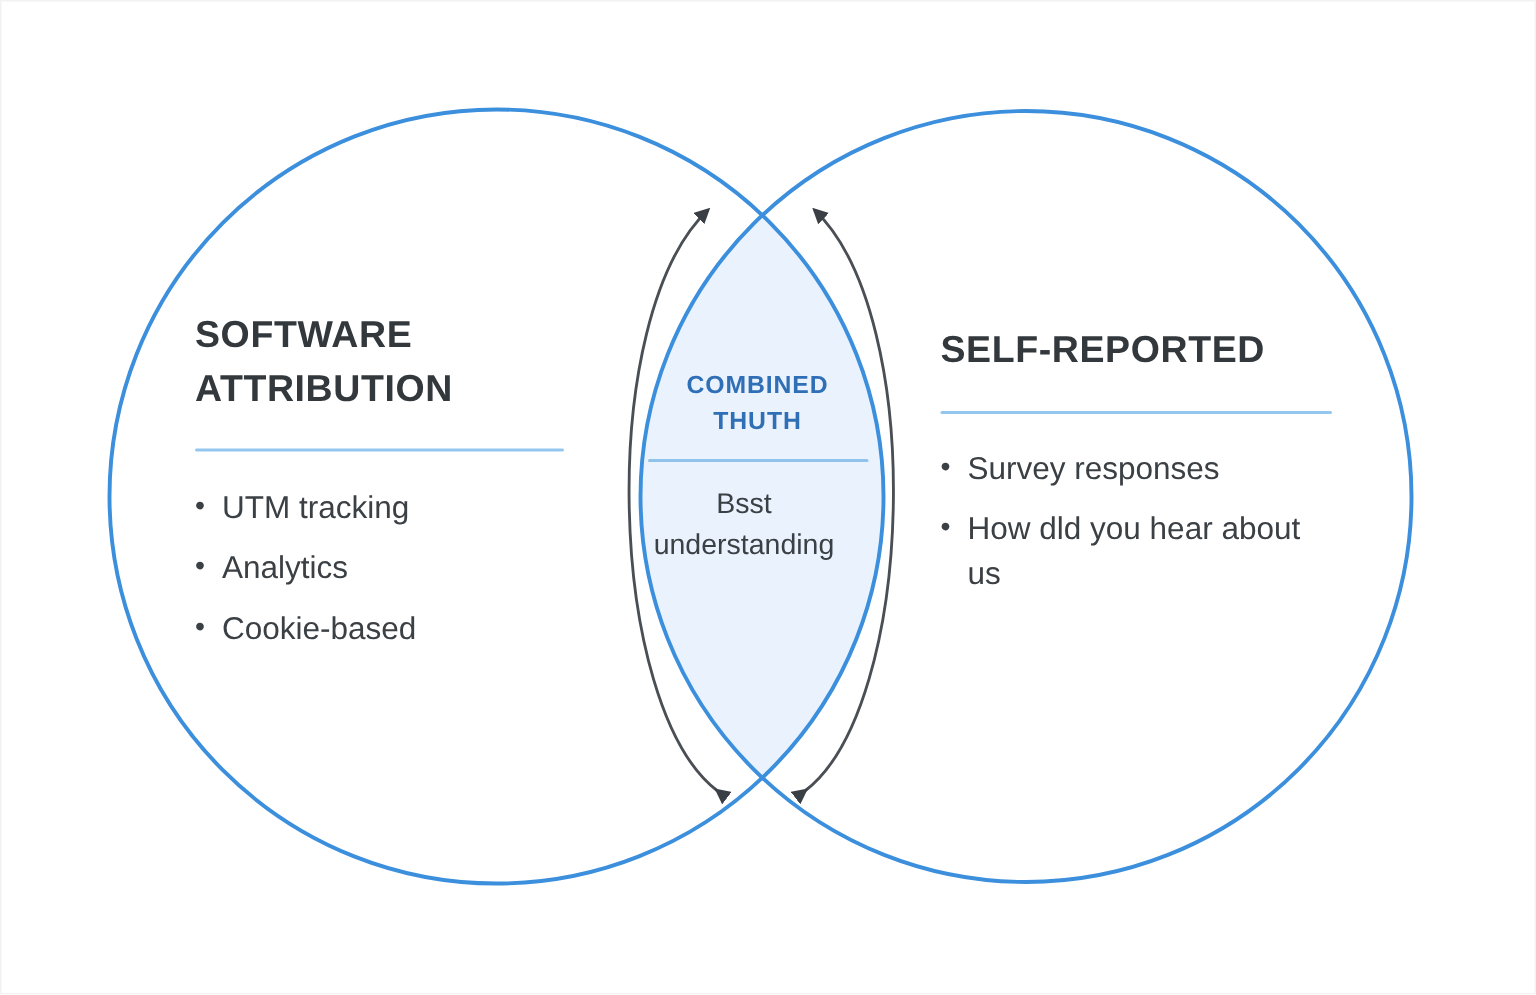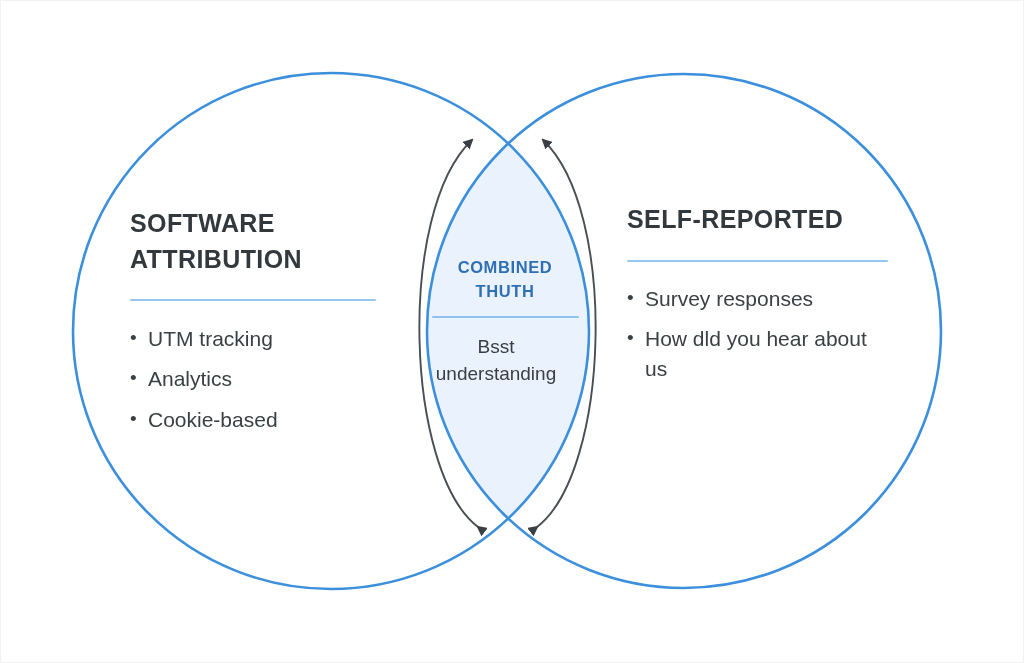--- a/index.html
+++ b/index.html
@@ -80,35 +80,35 @@
     margin-top: 22px;
     width: 246px;
   }
   #panel-software .bullet-list {
     margin-top: 23px;
   }
 
   
   #panel-selfreported {
     left: 626px;
-    top: 201px;
+    top: 215px;
     width: 265px;
   }
   #panel-selfreported .panel-rule {
     margin-top: 22px;
     width: 261px;
   }
   #panel-selfreported .bullet-list {
     margin-top: 22px;
   }
 
   
   #panel-combined {
     left: 420px;
-    top: 255px;
+    top: 245px;
     width: 168px;
     text-align: center;
   }
   #panel-combined .center-heading {
     font-size: 16.5px;
     font-weight: bold;
     letter-spacing: 0.6px;
     color: #2f6fb5;
     line-height: 1.45;
     margin: 0;

